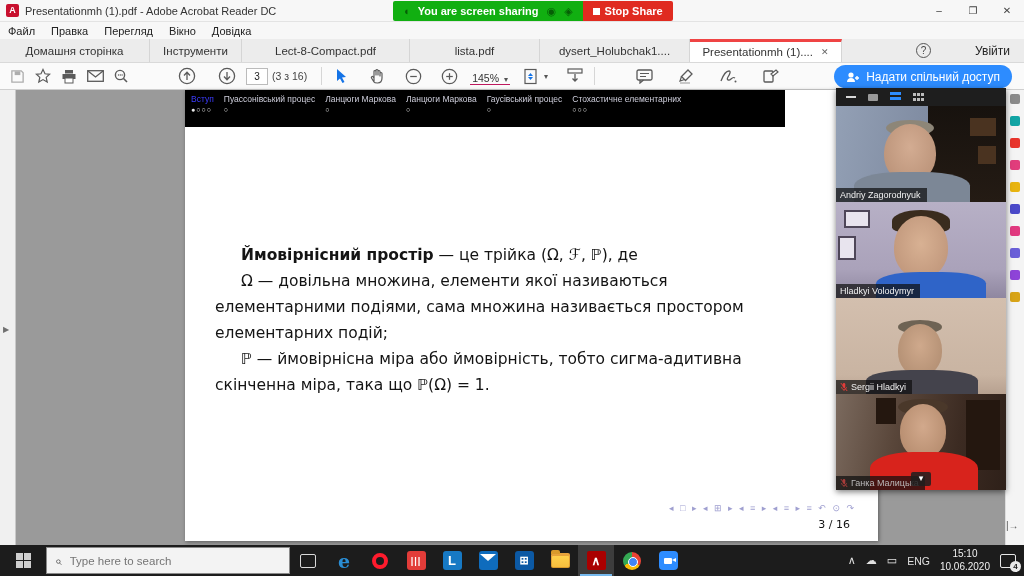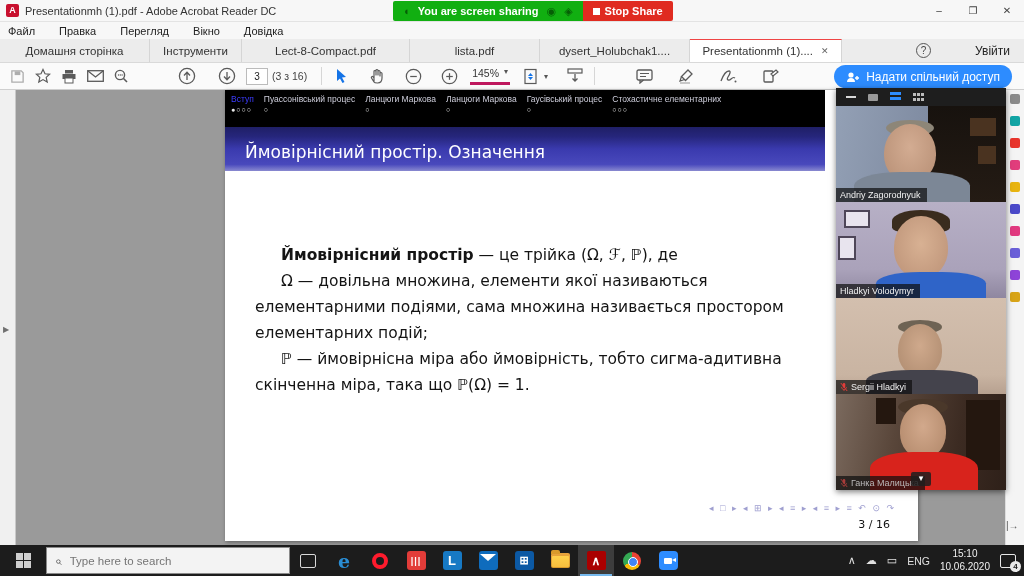--- a/index.html
+++ b/index.html
@@ -14,51 +14,51 @@
   #share-banner { position:absolute; left:393px; top:1px; height:20px; display:flex; align-items:stretch; }
   #share-green { background:#11af11; color:#fff; display:flex; align-items:center; padding:0 10px; gap:8px; border-radius:2px 0 0 2px; }
   #share-green .glyph { color:#065f06; font-size:11px; }
   #share-label { font-size:11px; font-weight:bold; }
   #stop-share { background:#e02b20; color:#fff; font-size:11px; font-weight:bold; display:flex; align-items:center; gap:5px; padding:0 10px; border:none; cursor:pointer; border-radius:0 2px 2px 0; }
   #stop-share .stopsq { width:7px; height:7px; background:#fff; display:inline-block; }
   #win-controls { position:absolute; right:0; top:0; height:22px; display:flex; }
   .winbtn { width:34px; height:22px; font-size:10px; color:#444; background:transparent; border:none; text-align:center; line-height:22px; }
 
   
-  #menubar { left:0; top:22px; width:1024px; height:17px; background:#f7f7f7; display:flex; align-items:center; padding-left:8px; gap:24px; }
+  #menubar { left:0; top:22px; width:1024px; height:17px; background:#f7f7f7; display:flex; align-items:center; padding-left:8px; gap:16px; }
   .menu-item { font-size:11px; color:#222; }
 
   
   #tabbar { left:0; top:39px; width:1024px; height:24px; background:#ececec; border-bottom:1px solid #d9d9d9; display:flex; align-items:stretch; }
   .tab { display:flex; align-items:center; justify-content:center; font-size:11.5px; color:#333; border-right:1px solid #d5d5d5; padding:0 10px; white-space:nowrap; overflow:hidden; }
-  .tab.active { background:#ffffff; border-top:1px solid #ef4444; }
+  .tab.active { background:#ffffff; border-top:3px solid #ef4444; }
   .tab .closex { margin-left:8px; font-size:9px; color:#666; }
   #tab-right { margin-left:auto; display:flex; align-items:center; gap:14px; padding-right:14px; }
   #help-circle { width:15px; height:15px; border:1px solid #555; border-radius:50%; font-size:10px; text-align:center; line-height:14px; color:#444; }
   #signin { font-size:12px; color:#222;margin-left:30px; }
 
   
   #toolbar { left:0; top:63px; width:1024px; height:27px; background:#fafafa; border-bottom:1px solid #cfcfcf; display:flex; align-items:center; }
   .tbtn { height:24px; min-width:26px; display:flex; align-items:center; justify-content:center; background:transparent; border:none; color:#5a5a5a; }
   .tbtn svg { display:block; }
   .tb-sep { width:1px; height:18px; background:#d6d6d6; margin:0 6px; }
   #page-num-box { width:22px; height:17px; border:1px solid #bbb; background:#fff; font-size:10px; text-align:center; color:#222; margin:0 4px 0 6px; }
   #page-info { font-size:10.5px; color:#444; margin-right:8px; }
-  #zoom-box { display:flex; align-items:flex-start; border-bottom:3px solid #be185d; margin:0 8px; padding:0 2px; height:18px; }
+  #zoom-box { display:flex; align-items:flex-end; border-bottom:1px solid #be185d; margin:0 8px; padding:0 2px; height:18px; }
   #zoom-level { font-size:10.5px; color:#333; margin-right:5px; }
   .caret { font-size:8px; color:#555; }
   #share-access { position:absolute; right:12px; top:2px; height:23px; background:#2d8cff; color:#fff; border:none; border-radius:12px; font-size:12px; display:flex; align-items:center; gap:6px; padding:0 12px; }
 
   
   #doc-area { left:0; top:90px; width:1024px; height:455px; background:#9a9a9a; }
   #left-strip { left:0; top:90px; width:16px; height:455px; background:#f0f0f0; border-right:1px solid #c9c9c9; }
   #left-strip-arrow { left:3px; top:325px; font-size:8px; color:#707070; }
 
   
-  #slide { left:185px; top:90px; width:693px; height:451px; background:#ffffff; box-shadow:1px 1px 4px rgba(0,0,0,.4); overflow:hidden;margin-left:40px; }
+  #slide { left:185px; top:90px; width:693px; height:451px; background:#ffffff; box-shadow:1px 1px 4px rgba(0,0,0,.4); overflow:hidden; }
   #beamer-nav { position:absolute; left:0; top:0; width:600px; height:37px; background:#000; display:flex; padding:4px 4px 0 6px; overflow:hidden; }
   .bsec { flex:0 0 auto; margin-right:10px; overflow:hidden; }
   .bsec .blabel { font-size:8.5px; color:#cfcfdc; white-space:nowrap; }
   .bsec.active .blabel { color:#3c3cff; }
   .bsec .bdots { font-size:7px; color:#e8e8e8; letter-spacing:1px; margin-top:2px; }
   #slide-titlebar { position:absolute; left:0; top:37px; width:600px; height:44px; background:linear-gradient(180deg,#1f1f66 0%,#26267c 22%,#3a3aae 50%,#4949bc 85%,#8a8ad0 100%); display:flex; align-items:center; }
   #slide-title { color:#fff; font-size:17px; font-family:"DejaVu Sans", sans-serif; padding-left:20px; padding-top:6px; }
   #slide-body { position:absolute; left:30px; top:152px; width:558px; font-family:"DejaVu Sans", sans-serif; font-size:15.5px; color:#141414; line-height:1.68; }
   #slide-body p { text-indent:26px; }
   #slide-body .bold { font-weight:bold; }
@@ -370,23 +370,20 @@
     </div>
     <div class="bsec">
       <div class="blabel">Гаусівський процес</div>
       <div class="bdots">○</div>
     </div>
     <div class="bsec">
       <div class="blabel">Стохастичне елементарних</div>
       <div class="bdots">○○○</div>
     </div>
   </div>
-  <div id="slide-titlebar">
-    <div id="slide-title">Ймовірнісний простір. Означення</div>
-  </div>
   <div id="slide-body">
     <p><span class="bold">Ймовірнісний простір</span><span> — це трійка (Ω, ℱ, ℙ), де</span></p>
     <p>Ω — довільна множина, елементи якої називаються елементарними подіями, сама множина називається простором елементарних подій;</p>
     <p>ℙ — ймовірнісна міра або ймовірність, тобто сигма-адитивна скінченна міра, така що ℙ(Ω) = 1.</p>
   </div>
   <div id="beamer-symbols">◂ □ ▸  ◂ ⊞ ▸  ◂ ≡ ▸  ◂ ≡ ▸   ≡   ↶ ⊙ ↷</div>
   <div id="slide-pageno">3 / 16</div>
 </div>
 
 <div id="tools-panel" class="abs">

